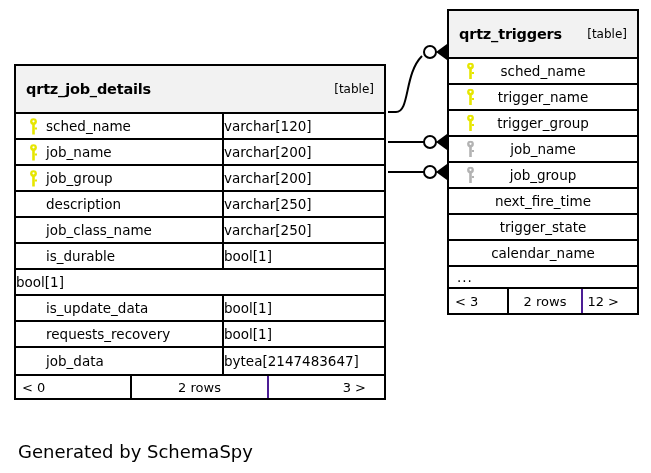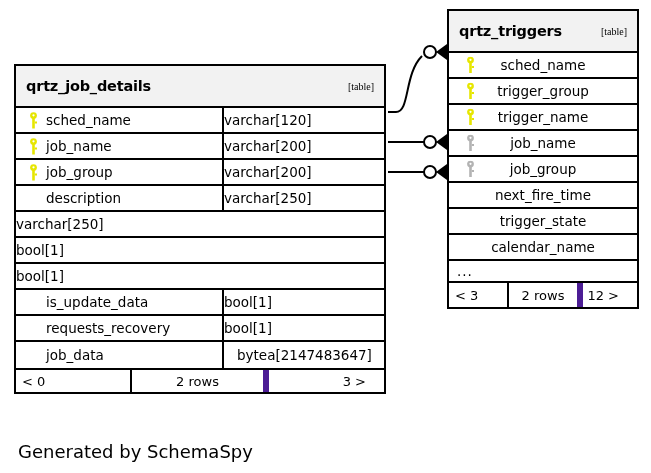--- a/index.html
+++ b/index.html
@@ -44,49 +44,47 @@
   }
 
   .tbl-header {
     background: #f2f2f2;
     border-bottom: 2px solid #000000;
     box-sizing: border-box;
     display: flex;
     align-items: center;
     justify-content: space-between;
     padding: 0 10px;
-    height: 42px;
+    height: 48px;
   }
   .tbl-title {
     font-weight: bold;
     font-size: 14.5px;
     color: #000000;
     letter-spacing: -0.2px;
     white-space: nowrap;
   }
   .tbl-tag {
-    font-size: 10px;
-    color: #000000;
-    white-space: nowrap;
-    font-family: Liberation Serif, serif;
+    font-size: 12px;
+    color: #000000;
+    white-space: nowrap;
   }
 
   .tbl-rows {
     display: block;
   }
 
   .col-row {
     display: flex;
     height: 26px;
     border-bottom: 2px solid #000000;
     box-sizing: border-box;
   }
   .col-row:last-child {
     border-bottom: none;
-    gap: 13px;
   }
 
   .col-name {
     display: flex;
     align-items: center;
     box-sizing: border-box;
     font-size: 13.5px;
     color: #000000;
     white-space: nowrap;
   }
@@ -170,21 +168,21 @@
     box-sizing: border-box;
     white-space: nowrap;
   }
   .foot-prev {
     justify-content: flex-start;
     padding-left: 6px;
     border-right: 2px solid #000000;
   }
   .foot-count {
     justify-content: center;
-    border-right: 6px solid #4c1d95;
+    border-right: 2px solid #4c1d95;
   }
   .foot-next {
     justify-content: flex-end;
     padding-right: 18px;
   }
 
   
   #table-job-details .foot-prev  { width: 116px; }
   #table-job-details .foot-count { width: 137px; }
   #table-job-details .foot-next  { flex: 1; }
@@ -289,24 +287,32 @@
 
       <div class="col-row">
         <div class="col-name">
           <span class="key-slot"></span>
           <span class="col-label">description</span>
         </div>
         <div class="col-type">varchar[250]</div>
       </div>
 
       <div class="col-row">
+        <div class="col-name">
+          <span class="key-slot"></span>
+          <span class="col-label">job_class_name</span>
+        </div>
         <div class="col-type">varchar[250]</div>
       </div>
 
       <div class="col-row">
+        <div class="col-name">
+          <span class="key-slot"></span>
+          <span class="col-label">is_durable</span>
+        </div>
         <div class="col-type">bool[1]</div>
       </div>
 
       <div class="col-row">
         <div class="col-type">bool[1]</div>
       </div>
 
       <div class="col-row">
         <div class="col-name">
           <span class="key-slot"></span>
@@ -366,35 +372,35 @@
       <div class="col-row">
         <div class="col-name">
           <span class="key-slot">
             <svg class="key-icon" width="9" height="17" viewBox="0 0 9 17">
               <circle cx="4.5" cy="3.6" r="3.4" fill="#e6e600"></circle>
               <circle cx="4.5" cy="3.3" r="1.1" fill="#ffffff"></circle>
               <rect x="3.2" y="5.5" width="2.6" height="11" fill="#e6e600"></rect>
               <rect x="5.8" y="9.5" width="2.2" height="2" fill="#e6e600"></rect>
             </svg>
           </span>
+          <span class="col-label">trigger_name</span>
+        </div>
+      </div>
+
+      <div class="col-row">
+        <div class="col-name">
+          <span class="key-slot">
+            <svg class="key-icon" width="9" height="17" viewBox="0 0 9 17">
+              <circle cx="4.5" cy="3.6" r="3.4" fill="#e6e600"></circle>
+              <circle cx="4.5" cy="3.3" r="1.1" fill="#ffffff"></circle>
+              <rect x="3.2" y="5.5" width="2.6" height="11" fill="#e6e600"></rect>
+              <rect x="5.8" y="9.5" width="2.2" height="2" fill="#e6e600"></rect>
+            </svg>
+          </span>
           <span class="col-label">trigger_group</span>
-        </div>
-      </div>
-
-      <div class="col-row">
-        <div class="col-name">
-          <span class="key-slot">
-            <svg class="key-icon" width="9" height="17" viewBox="0 0 9 17">
-              <circle cx="4.5" cy="3.6" r="3.4" fill="#e6e600"></circle>
-              <circle cx="4.5" cy="3.3" r="1.1" fill="#ffffff"></circle>
-              <rect x="3.2" y="5.5" width="2.6" height="11" fill="#e6e600"></rect>
-              <rect x="5.8" y="9.5" width="2.2" height="2" fill="#e6e600"></rect>
-            </svg>
-          </span>
-          <span class="col-label">trigger_name</span>
         </div>
       </div>
 
       <div class="col-row">
         <div class="col-name">
           <span class="key-slot">
             <svg class="key-icon" width="9" height="17" viewBox="0 0 9 17">
               <circle cx="4.5" cy="3.6" r="3.4" fill="#b3b3b3"></circle>
               <circle cx="4.5" cy="3.3" r="1.1" fill="#ffffff"></circle>
               <rect x="3.2" y="5.5" width="2.6" height="11" fill="#b3b3b3"></rect>

